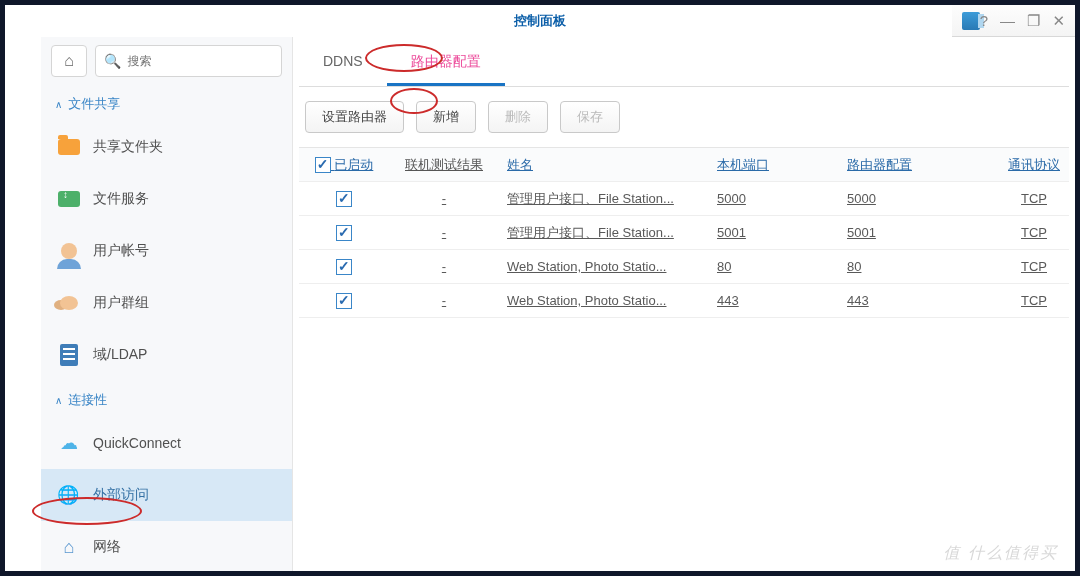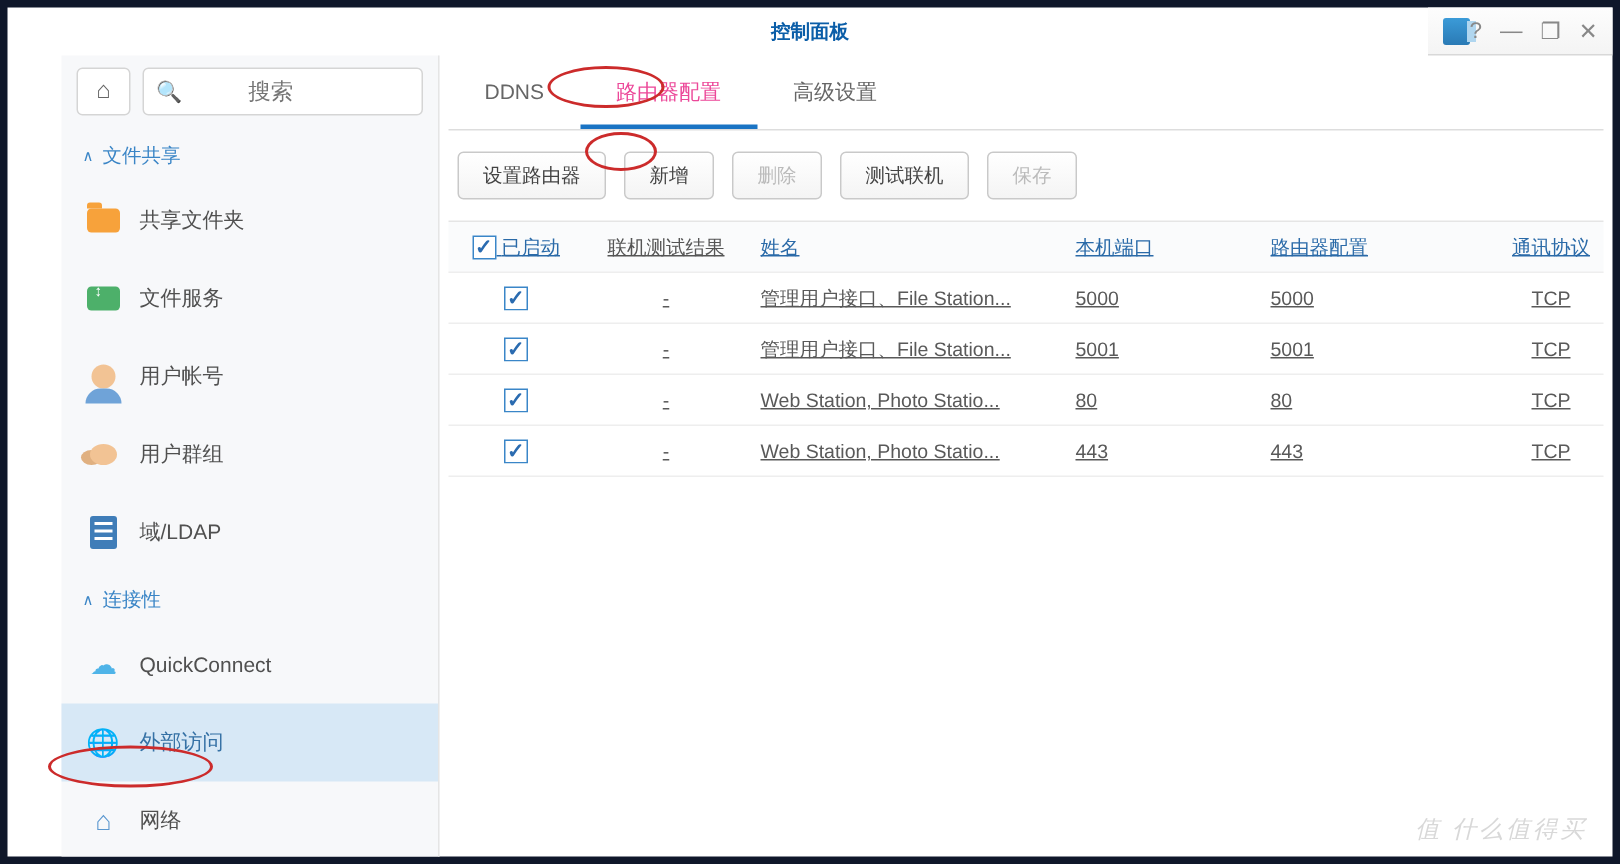--- a/index.html
+++ b/index.html
@@ -10,21 +10,21 @@
 .app-icon { width: 18px; height: 18px; background: linear-gradient(#3b9bd8,#2a7ab5); border-radius: 2px; position: relative; }
 .app-icon::after { content:""; position:absolute; right:-4px; top:2px; width:6px; height:14px; background:#b0d6ef; }
 .titlebar-title { position:absolute; left:0; right:0; text-align:center; font-weight:bold; color:#0b5ea8; pointer-events:none; }
 .titlebar-right { display:flex; gap:12px; color:#888; font-size:15px; z-index:2; }
 .titlebar-right span { cursor:pointer; }
 .body-row { display:flex; flex:1; min-height:0; }
 .sidebar { width: 252px; background:#f7f8fa; border-right:1px solid #e5e5e5; display:flex; flex-direction:column; font-size:14px; }
 .side-top { display:flex; gap:8px; padding:8px 10px; }
 .home-btn { width:36px; height:32px; border:1px solid #d5d5d5; border-radius:4px; background:#fff; display:flex; align-items:center; justify-content:center; font-size:16px; color:#666; cursor:pointer; }
 .search-wrap { flex:1; height:32px; border:1px solid #d5d5d5; border-radius:4px; background:#fff; display:flex; align-items:center; padding:0 8px; gap:6px; }
-.search-wrap input { border:none; outline:none; width:100%; font-size:15px; color:#666;margin-left:38px; }
+.search-wrap input { border:none; outline:none; width:100%; font-size:12px; color:#666; }
 .search-wrap .mag { color:#888; font-size:14px; }
 .section-hdr { padding:10px 14px 8px; color:#3a85c6; font-size:13px; display:flex; align-items:center; gap:6px; cursor:pointer; }
 .section-hdr .chev { font-size:10px; }
 .side-item { display:flex; align-items:center; gap:12px; padding:14px 16px; cursor:pointer; color:#505050; }
 .side-item.active { background:#d7e8f6; color:#3571a5; }
 .side-item .icn { width:24px; height:24px; display:flex; align-items:center; justify-content:center; font-size:18px; }
 .icn-folder { background:#f7a23b; border-radius:3px; width:22px; height:16px; position:relative; } .icn-folder::before{content:"";position:absolute;top:-4px;left:0;width:10px;height:4px;background:#f7a23b;border-radius:2px 2px 0 0;}
 .icn-folder2 { background:#4db06a; border-radius:3px; width:22px; height:16px; position:relative; } .icn-folder2::before{content:"↕";position:absolute;top:-2px;left:5px;font-size:10px;color:#fff;}
 .icn-user { width:16px; height:16px; border-radius:50%; background:#f2c394; position:relative; } .icn-user::after{content:"";position:absolute;top:16px;left:-4px;width:24px;height:10px;background:#6fa3d8;border-radius:10px 10px 0 0;}
 .icn-group { width:18px; height:14px; border-radius:50%; background:#f2c394; box-shadow:-8px 2px 0 -2px #e0b080; }
@@ -135,28 +135,26 @@
       <div class="side-item">
           <span class="icn icn-net">⌂</span>
           <span>网络</span>
         </div>
     </div>
 
     <div class="main">
       <div class="tabs">
         <div class="tab">DDNS</div>
         <div class="tab active">路由器配置</div>
-        <div class="tab">高级设置</div>
       </div>
 
       <div class="toolbar">
         <button class="btn">设置路由器</button>
         <button class="btn">新增</button>
         <button class="btn disabled">删除</button>
-        <button class="btn">测试联机</button>
         <button class="btn disabled">保存</button>
       </div>
 
       <div class="table">
         <div class="thead">
           <div class="cell c-en"><span class="chk checked"></span> <span>已启动</span></div>
           <div class="cell c-test">联机测试结果</div>
           <div class="cell c-name">姓名</div>
           <div class="cell c-lport">本机端口</div>
           <div class="cell c-rport">路由器配置</div>

